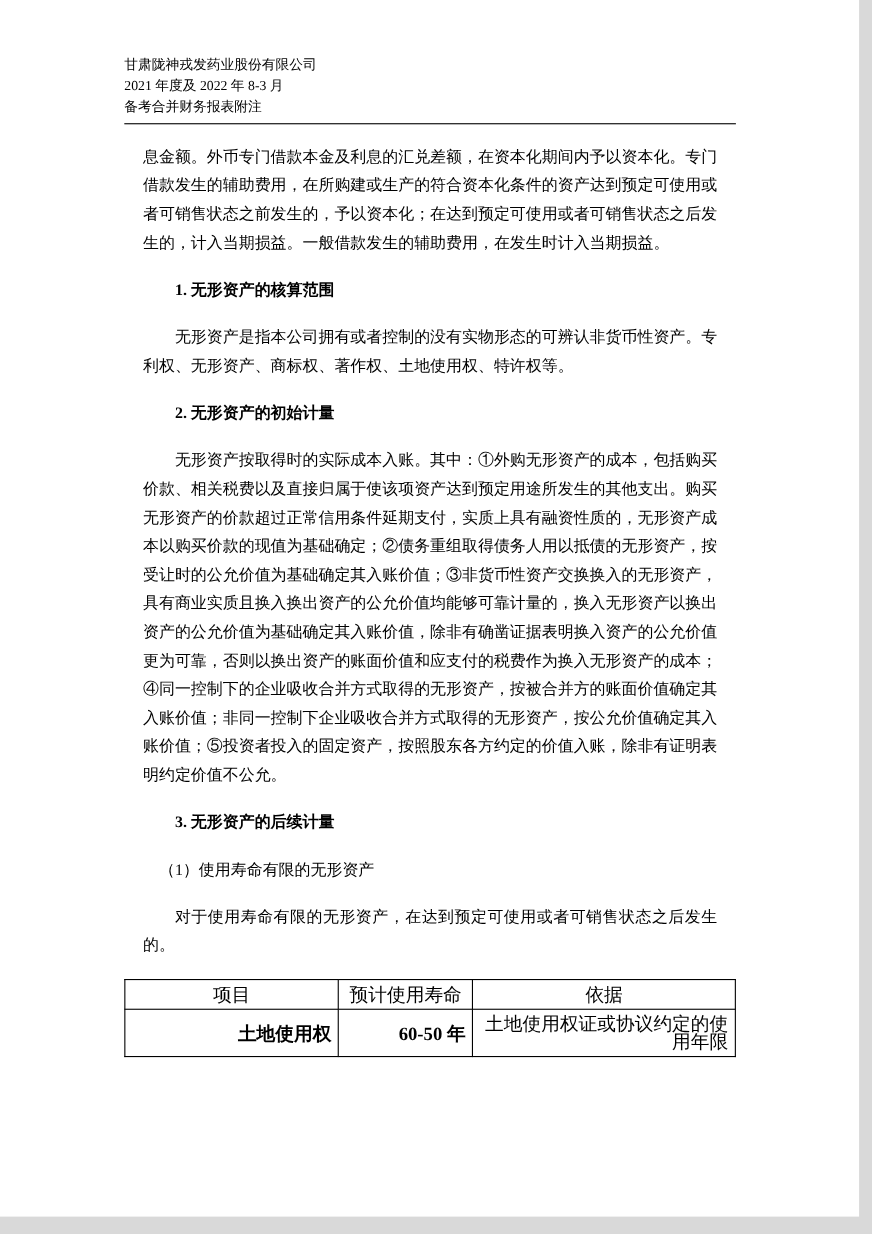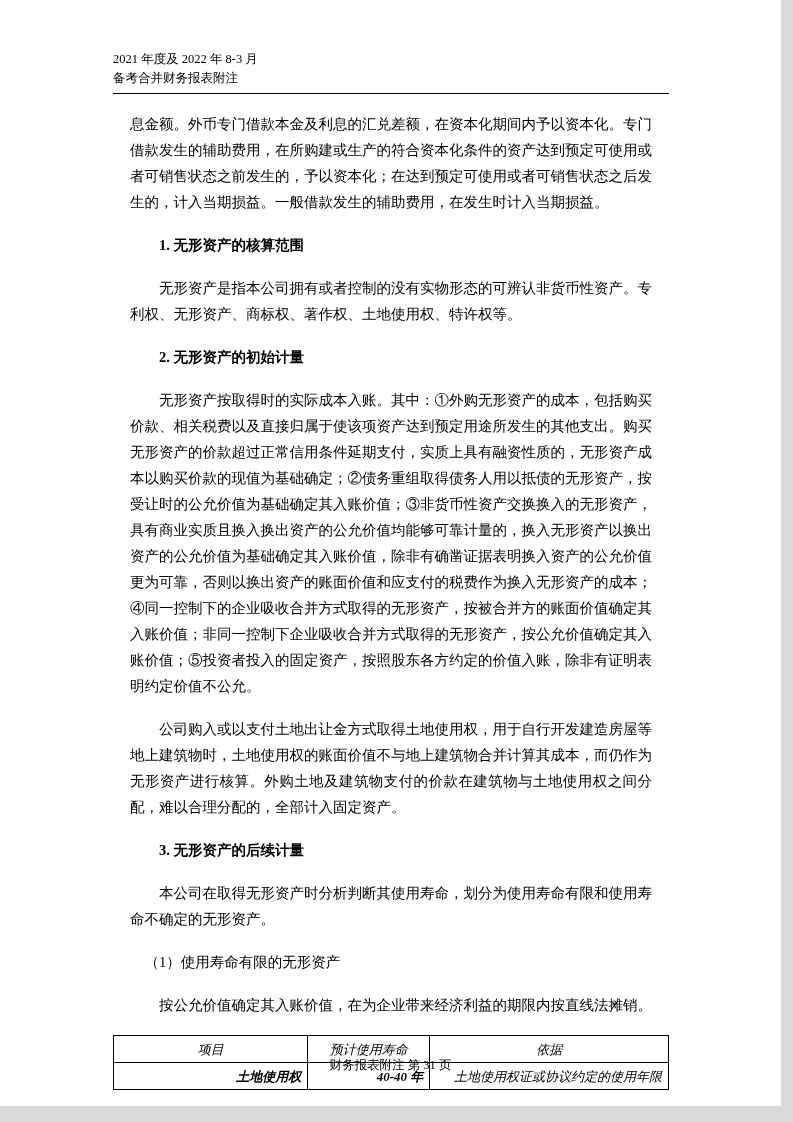--- a/index.html
+++ b/index.html
@@ -49,23 +49,22 @@
     font-weight: bold;
     text-indent: 2em;
     margin-top: 6px !important;
   }
   .item-heading { text-indent: 1em; }
   
   .life-table {
     width: 100%;
     border-collapse: collapse;
     margin-top: 6px;
-    font-size: 13px;
+    font-size: 17px;
     line-height: 17px;
-    font-style: italic;
   }
   .life-table th, .life-table td {
     border: 1px solid #000;
     padding: 4px 6px;
     height: 27px;
     text-align: right;
   }
   .life-table th {
     font-weight: normal;
     text-align: center;
@@ -82,49 +81,47 @@
     text-align: center;
     font-size: 12.5px;
   }
 </style>
 </head>
 <body>
 
 <div class="page">
 
   <div class="doc-header">
+    <div class="hline">甘肃陇神戎发药业股份有限公司</div>
     <div class="hline">2021 年度及 2022 年 8-3 月</div>
     <div class="hline">备考合并财务报表附注</div>
   </div>
 
   <div class="doc-body">
     <p class="cont">息金额。外币专门借款本金及利息的汇兑差额，在资本化期间内予以资本化。专门借款发生的辅助费用，在所购建或生产的符合资本化条件的资产达到预定可使用或者可销售状态之前发生的，予以资本化；在达到预定可使用或者可销售状态之后发生的，计入当期损益。一般借款发生的辅助费用，在发生时计入当期损益。</p>
     <p class="sub-heading">1. 无形资产的核算范围</p>
     <p class="para">无形资产是指本公司拥有或者控制的没有实物形态的可辨认非货币性资产。专利权、无形资产、商标权、著作权、土地使用权、特许权等。</p>
     <p class="sub-heading">2. 无形资产的初始计量</p>
     <p class="para">无形资产按取得时的实际成本入账。其中：①外购无形资产的成本，包括购买价款、相关税费以及直接归属于使该项资产达到预定用途所发生的其他支出。购买无形资产的价款超过正常信用条件延期支付，实质上具有融资性质的，无形资产成本以购买价款的现值为基础确定；②债务重组取得债务人用以抵债的无形资产，按受让时的公允价值为基础确定其入账价值；③非货币性资产交换换入的无形资产，具有商业实质且换入换出资产的公允价值均能够可靠计量的，换入无形资产以换出资产的公允价值为基础确定其入账价值，除非有确凿证据表明换入资产的公允价值更为可靠，否则以换出资产的账面价值和应支付的税费作为换入无形资产的成本；④同一控制下的企业吸收合并方式取得的无形资产，按被合并方的账面价值确定其入账价值；非同一控制下企业吸收合并方式取得的无形资产，按公允价值确定其入账价值；⑤投资者投入的固定资产，按照股东各方约定的价值入账，除非有证明表明约定价值不公允。</p>
-    <p class="para">公司购入或以支付土地出让金方式取得土地使用权，用于自行开发建造房屋等地上建筑物时，土地使用权的账面价值不与地上建筑物合并计算其成本，而仍作为无形资产进行核算。外购土地及建筑物支付的价款在建筑物与土地使用权之间分配，难以合理分配的，全部计入固定资产。</p>
     <p class="sub-heading">3. 无形资产的后续计量</p>
-    <p class="para">本公司在取得无形资产时分析判断其使用寿命，划分为使用寿命有限和使用寿命不确定的无形资产。</p>
     <p class="item-heading">（1）使用寿命有限的无形资产</p>
-    <p class="para">按公允价值确定其入账价值，在为企业带来经济利益的期限内按直线法摊销。</p>
+    <p class="para">对于使用寿命有限的无形资产，在达到预定可使用或者可销售状态之后发生的。</p>
 
     <table class="life-table">
       <thead>
         <tr>
           <th style="width:35%">项目</th>
           <th style="width:22%">预计使用寿命</th>
           <th style="width:43%">依据</th>
         </tr>
       </thead>
       <tbody>
         <tr>
           <td class="cell-item">土地使用权</td>
-          <td class="cell-life">40-40 年</td>
+          <td class="cell-life">60-50 年</td>
           <td class="cell-basis">土地使用权证或协议约定的使用年限</td>
         </tr>
       </tbody>
     </table>
   </div>
 
-  <div class="doc-footer">财务报表附注 第 31 页</div>
 
 </div>
 
 </body></html>

